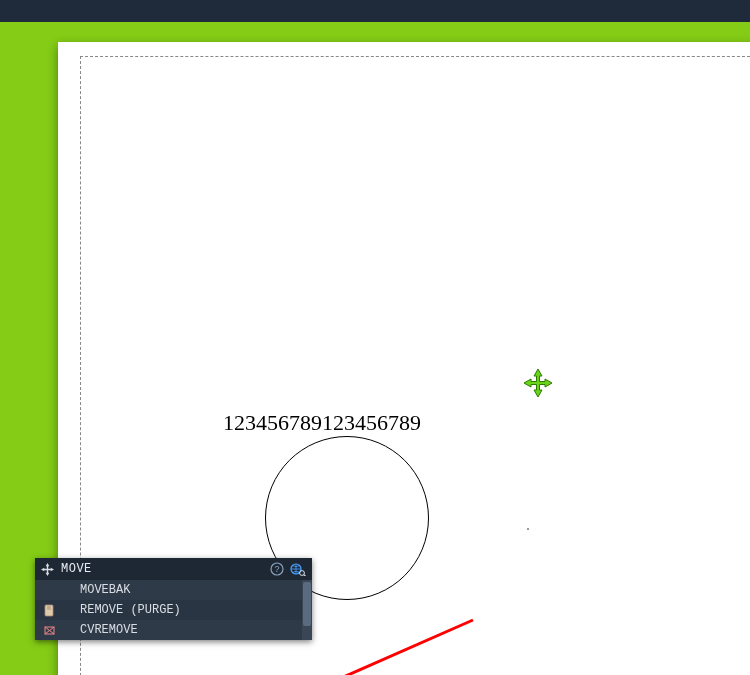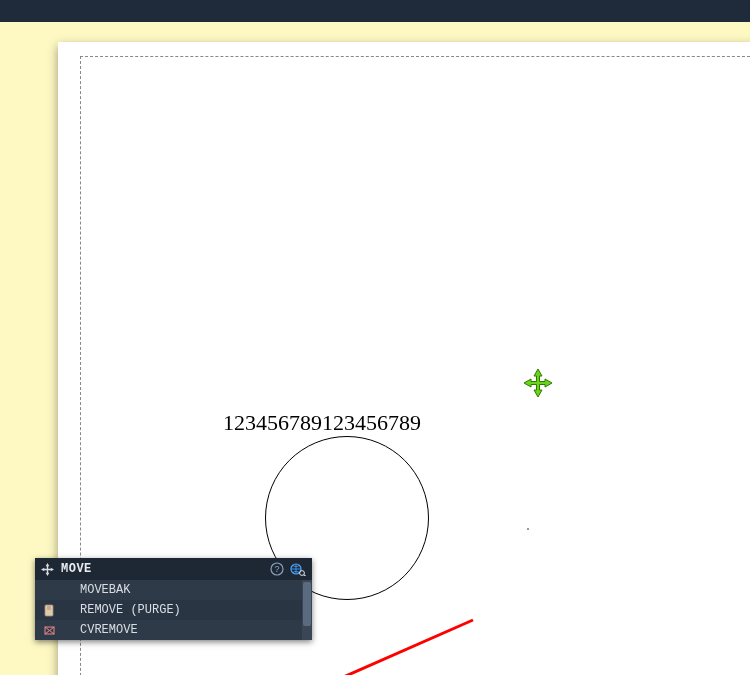--- a/index.html
+++ b/index.html
@@ -15,21 +15,21 @@
       height: 22px;
       background: #1f2a3a;
       width: 100%;
     }
     .workspace {
       position: absolute;
       top: 22px;
       left: 0;
       right: 0;
       bottom: 0;
-      background: #fef9c3;
+      background: #84cc16;
     }
     .doc {
       position: absolute;
       left: 58px;
       top: 20px;
       width: 720px;
       height: 700px;
       background: #ffffff;
       box-shadow: 0 4px 10px rgba(0,0,0,.4);
     }
@@ -83,21 +83,21 @@
       box-shadow: 0 2px 6px rgba(0,0,0,.5);
     }
     .ac-header {
       display:flex;
       align-items:center;
       height:22px;
       background:#1e2734;
       padding:0 6px;
     }
     .ac-header .hdr-icon { flex:0 0 auto; display:flex; align-items:center; }
-    .ac-header .hdr-title { margin-left:7px; letter-spacing:0.5px; font-weight:bold; color:#e8ebef; }
+    .ac-header .hdr-title { margin-left:7px; letter-spacing:0.5px; font-weight:normal; color:#e8ebef; }
     .ac-header .spacer { flex:1; }
     .ac-header .help-icon, .ac-header .net-icon { display:flex; align-items:center; margin-left:6px; }
     .ac-header .net-icon svg { display:block; }
     .ac-row {
       display:flex;
       align-items:center;
       height:20px;
       padding:0 6px;
     }
     .ac-row:nth-child(even){ background:#2f3a49; }

